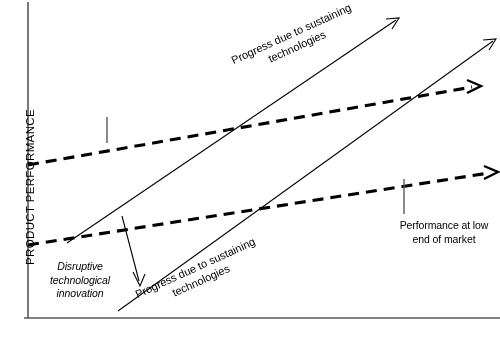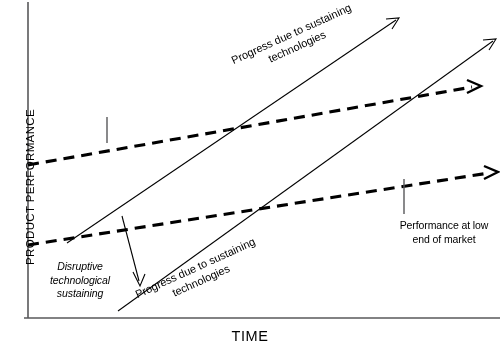--- a/index.html
+++ b/index.html
@@ -153,25 +153,24 @@
 
     <line class="leader-line" x1="404" y1="179" x2="404" y2="214"></line>
   </svg>
 
 
   <div class="txt" id="label-low-end">Performance at low
 end of market</div>
 
   <div class="txt" id="label-disruptive">Disruptive
 technological
-sustaining</div>
+innovation</div>
 
   <div class="rot-label" id="label-sustaining-top">Progress due to sustaining
 technologies</div>
 
   <div class="rot-label" id="label-sustaining-bottom">Progress due to sustaining
 technologies</div>
 
   <div id="axis-label-y">PRODUCT PERFORMANCE</div>
 
-  <div id="axis-label-x">TIME</div>
 
 </div>
 
 </body></html>

